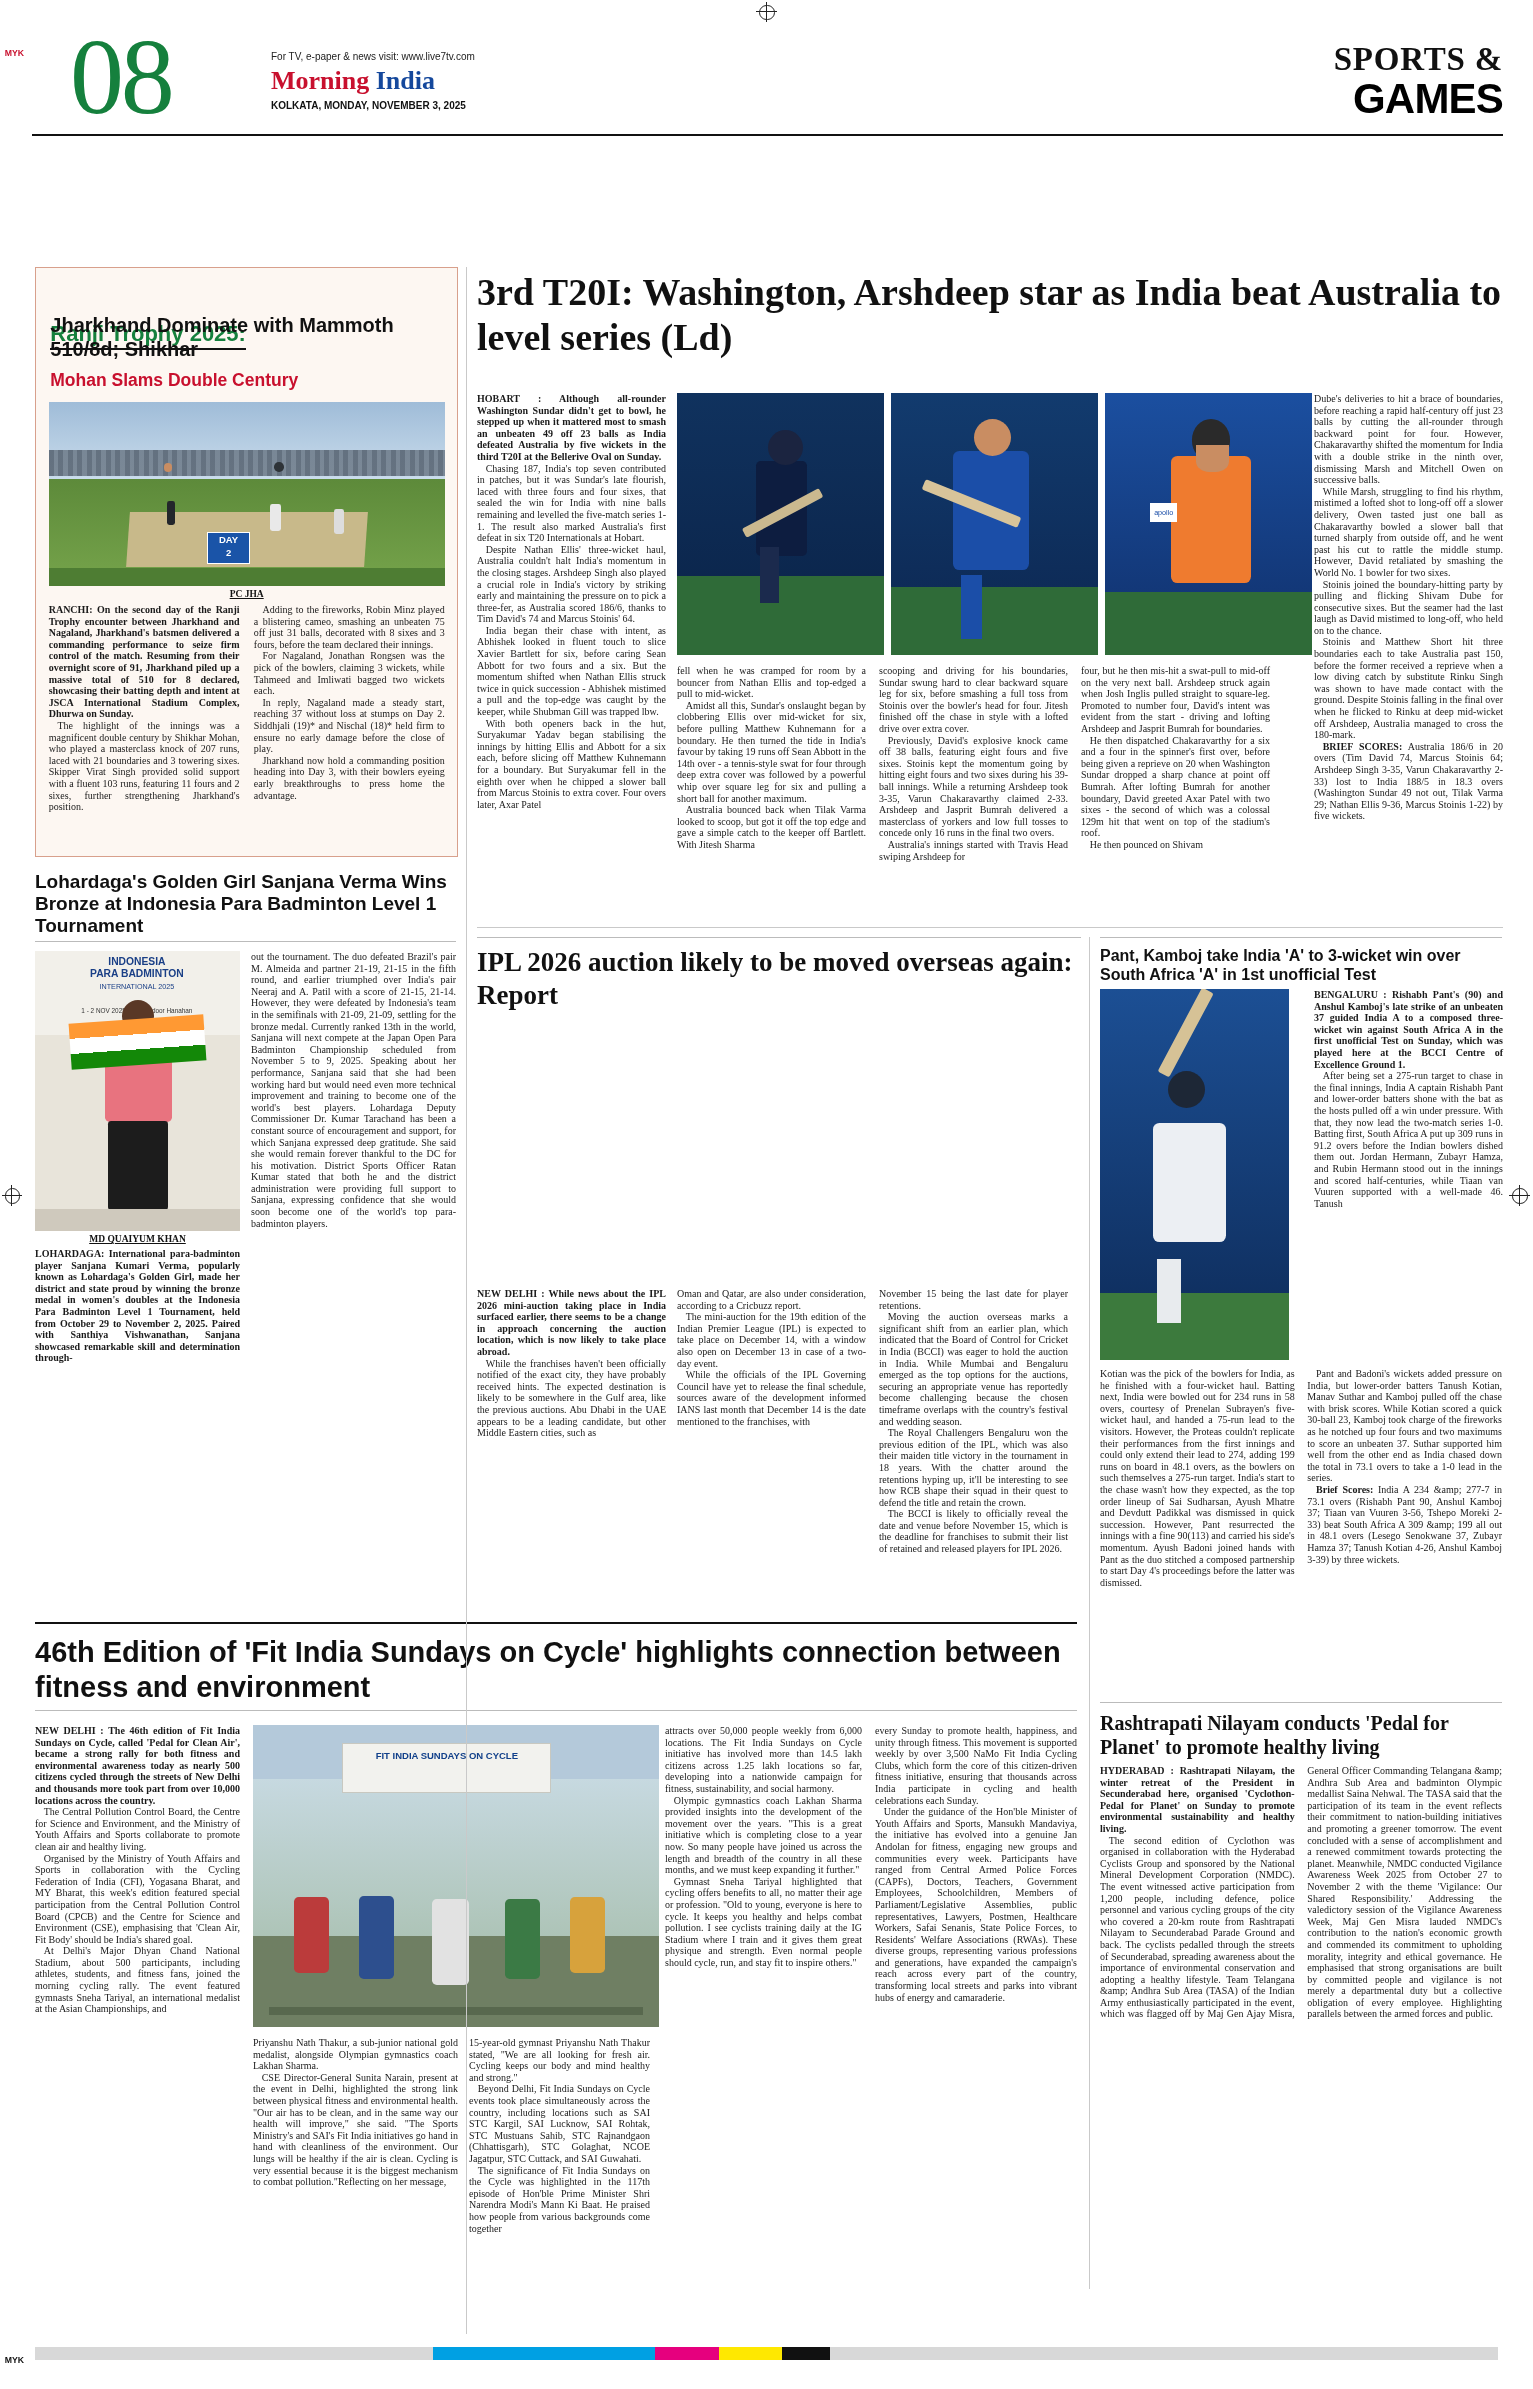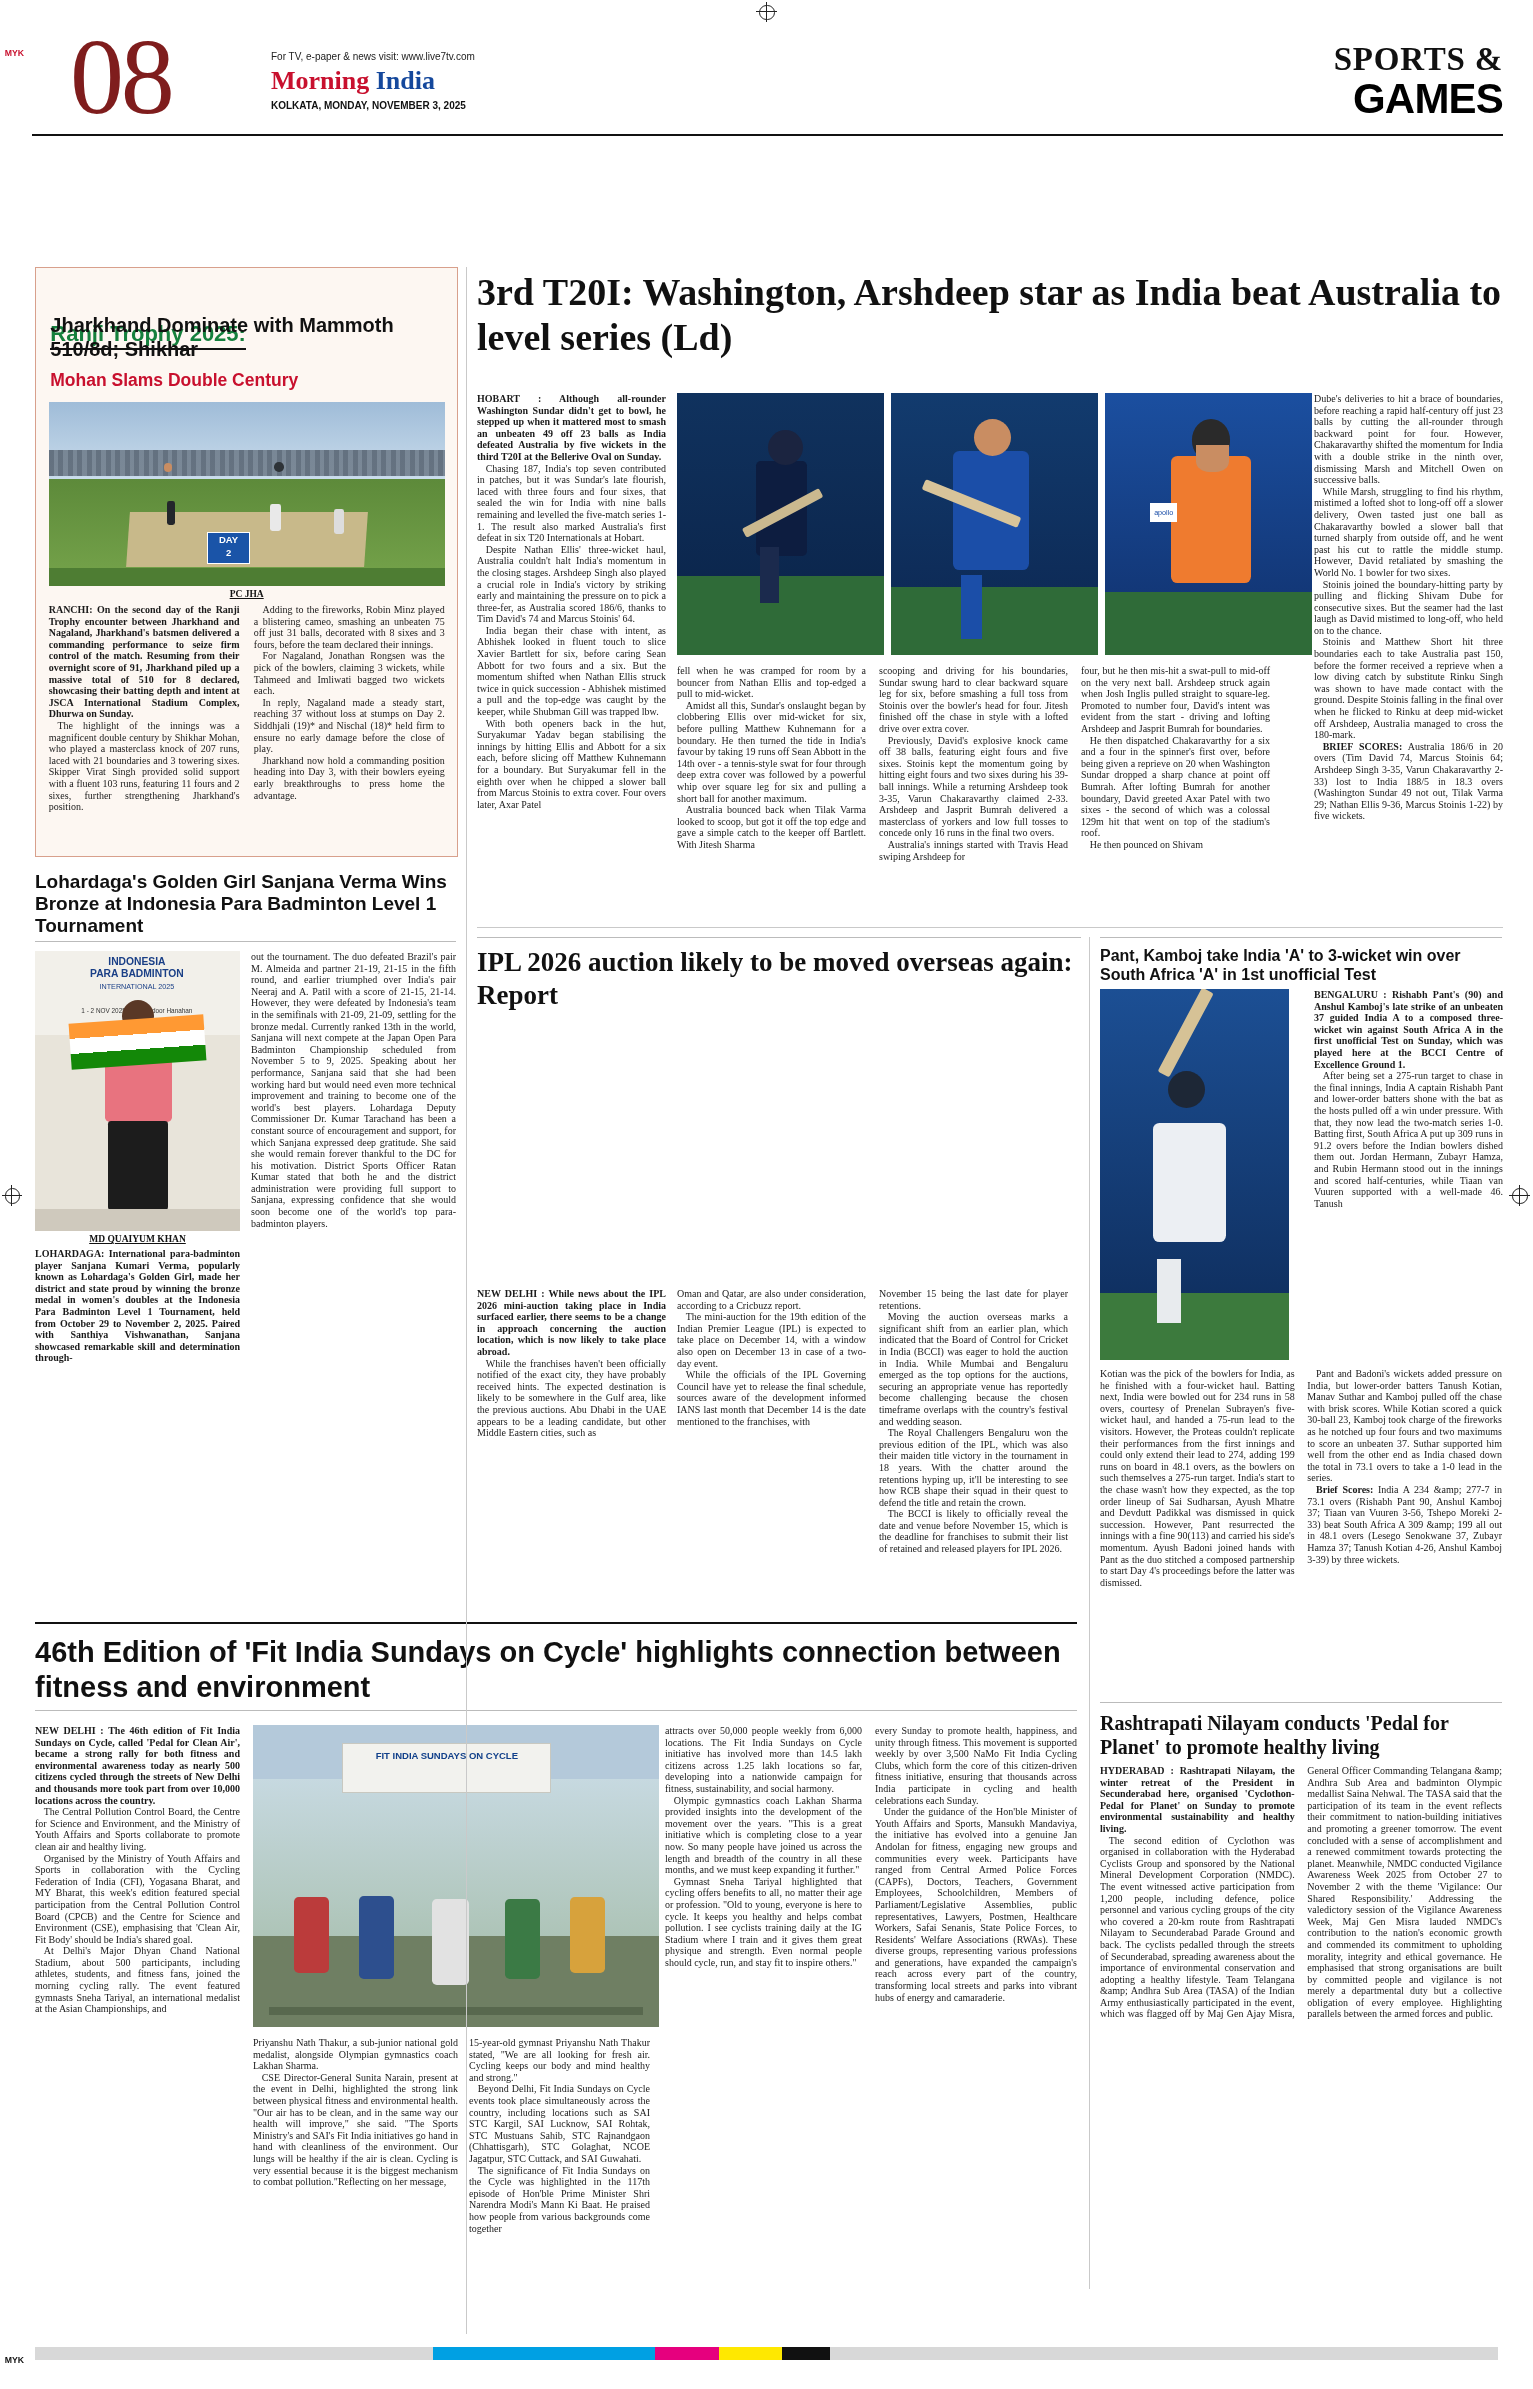--- a/index.html
+++ b/index.html
@@ -9,21 +9,21 @@
   
   .regmark{position:absolute;width:20.7px;height:20.7px;}
   .regmark:before{content:"";position:absolute;left:9.5px;top:0;width:0.8px;height:20.7px;background:#222;}
   .regmark:after{content:"";position:absolute;top:9.5px;left:0;height:0.8px;width:20.7px;background:#222;}
   .regcirc{position:absolute;left:3.2px;top:3.2px;width:13.5px;height:13.5px;border:0.8px solid #222;border-radius:50%;}
 
   .cmyk{position:absolute;font-size:8.7px;font-family:"Liberation Sans",sans-serif;font-weight:bold;letter-spacing:0px;}
 
   
   .masthead{position:absolute;left:32px;top:35px;width:1471px;height:95px;}
-  .bignum{position:absolute;left:38px;top:-6.4px;font-family:"Liberation Serif",serif;font-size:108px;line-height:95px;font-weight:normal;color:#7f1d1d;letter-spacing:-3.2px;}
+  .bignum{position:absolute;left:38px;top:-6.4px;font-family:"Liberation Serif",serif;font-size:108px;line-height:95px;font-weight:normal;color:#15803d;letter-spacing:-3.2px;}
   .mh-mid{position:absolute;left:239px;top:16px;width:413px;}
   .mh-line1{font-family:"Liberation Sans",sans-serif;font-size:10px;color:#222;margin-bottom:4.8px;}
   .mh-title{font-family:"Liberation Serif",serif;font-size:26px;font-weight:bold;line-height:27px;}
   .mh-title .mi-red{color:#c8102e;}
   .mh-title .mi-blue{color:#15489c;}
   .mh-line3{font-family:"Liberation Sans",sans-serif;font-size:10px;font-weight:bold;color:#111;margin-top:6.4px;}
   .mh-right{position:absolute;right:0px;top:6.4px;text-align:right;}
   .sports{font-family:"Liberation Serif",serif;font-size:33px;font-weight:bold;letter-spacing:0.8px;color:#111;margin-left:38px;}
   .games{font-family:"Liberation Sans",sans-serif;font-size:42px;font-weight:bold;color:#000000;line-height:41px;letter-spacing:-0.8px;}
 

